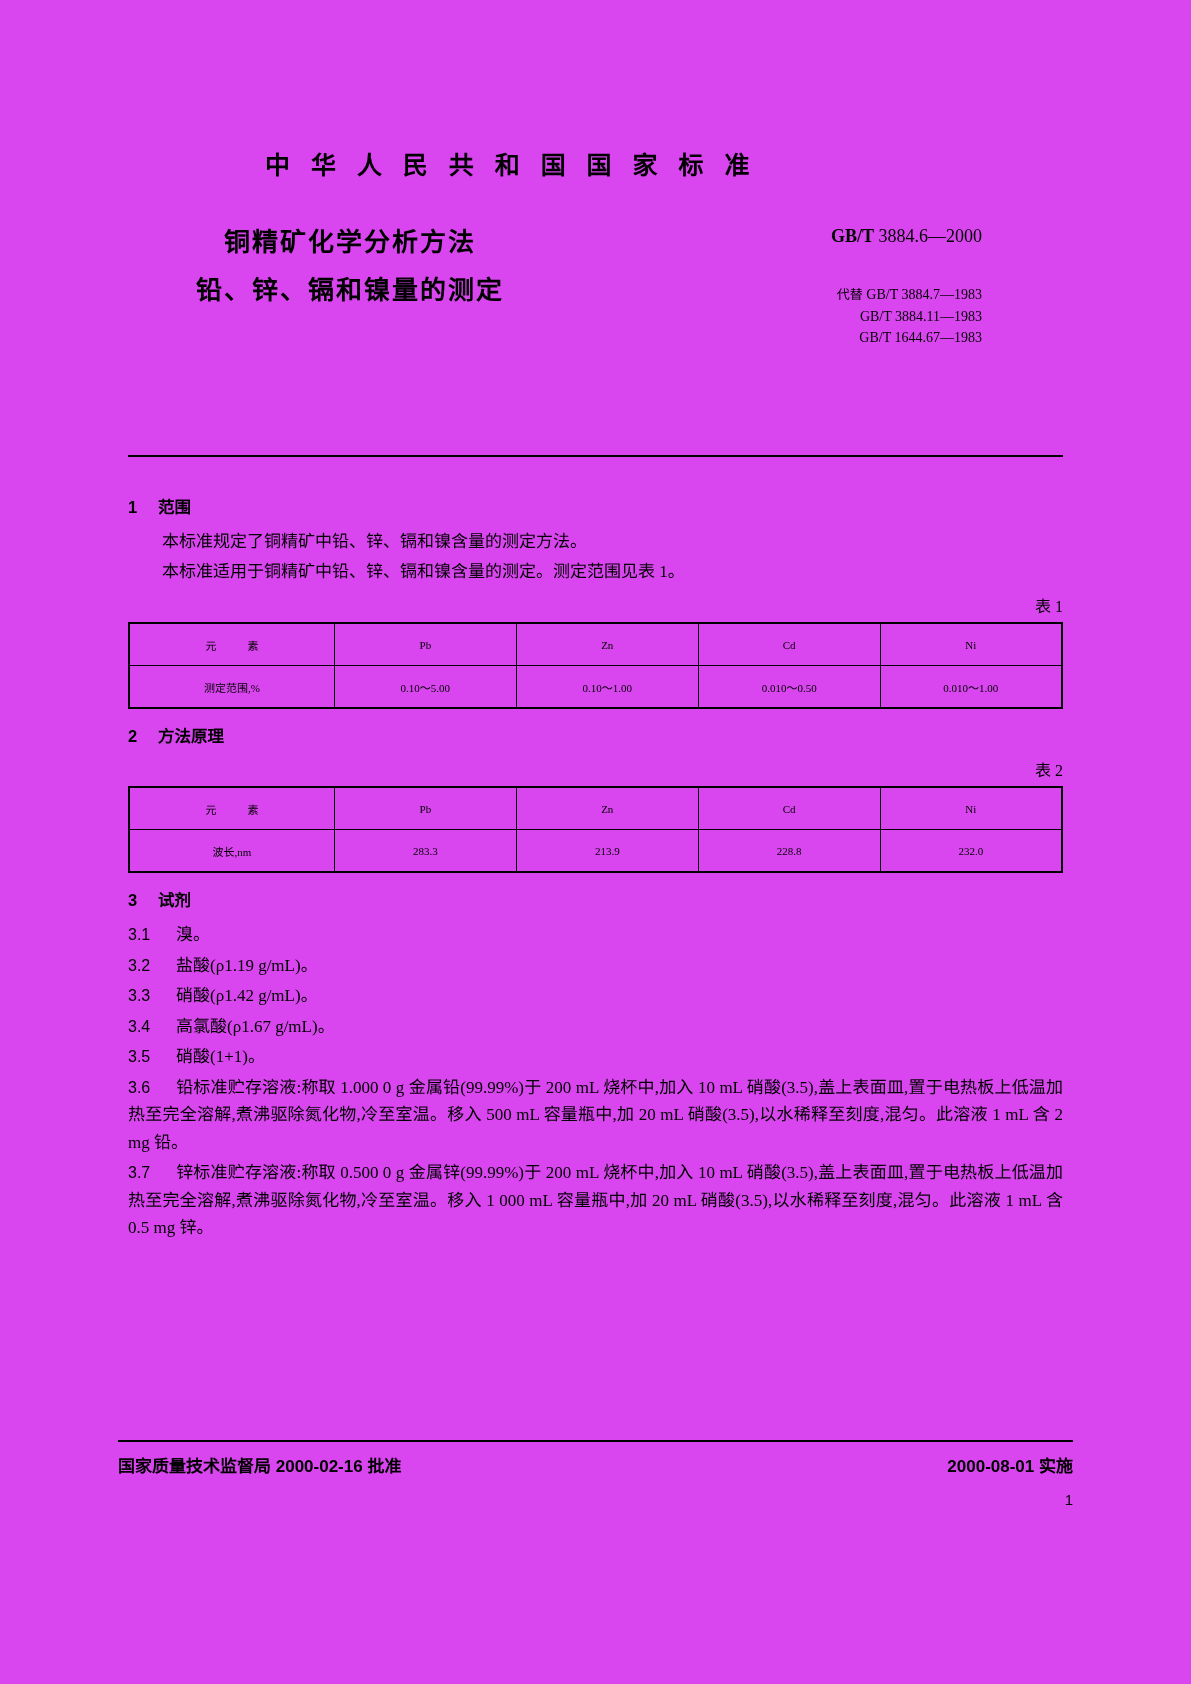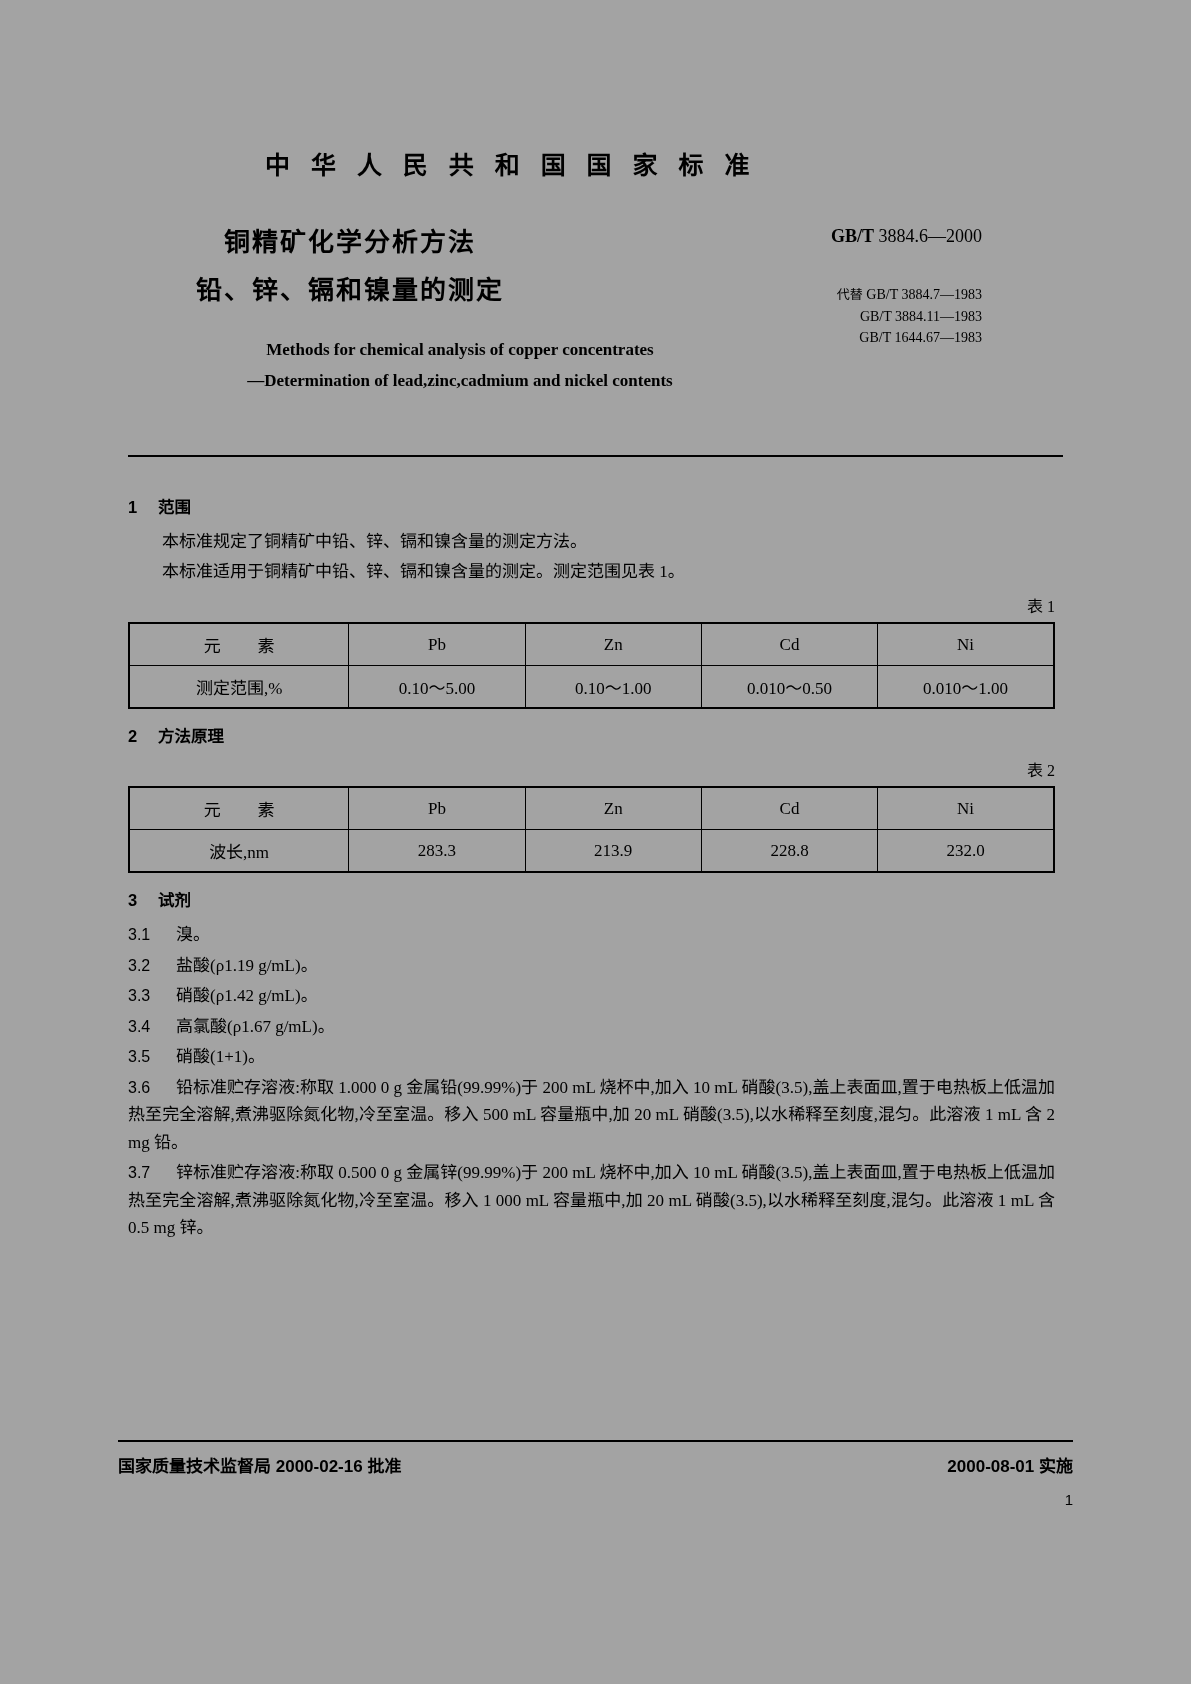--- a/index.html
+++ b/index.html
@@ -10,21 +10,21 @@
   }
   body {
     font-family: "Liberation Serif", "DejaVu Serif", serif;
     color: #000000;
   }
   .page {
     position: relative;
     width: 1191px;
     height: 1684px;
     margin: 0 auto;
-    background: #a3a3a3;
+    background: #d946ef;
     overflow: hidden;
     box-sizing: border-box;
   }
 
   
   .header-zone {
     position: absolute;
     left: 0; right: 0;
     top: 150px;
   }
@@ -107,21 +107,21 @@
     left: 128px;
     right: 128px;
     top: 455px;
     border-top: 2px solid #000;
   }
 
   
   .body-zone {
     position: absolute;
     left: 128px;
-    right: 136px;
+    right: 128px;
     top: 480px;
   }
 
   .sec-head {
     font-family: "Liberation Sans", "DejaVu Sans", sans-serif;
     font-weight: bold;
     font-size: 16.5px;
     margin: 14px 0 10px 0;
     white-space: nowrap;
   }
@@ -147,23 +147,23 @@
 
   table.gbtable {
     width: 100%;
     border-collapse: collapse;
     table-layout: fixed;
     margin-bottom: 6px;
   }
   table.gbtable td {
     border: 1px solid #000;
     text-align: center;
-    font-size: 17px;
+    font-size: 11px;
     height: 41px;
-    padding: 0 12px;
+    padding: 0 4px;
   }
   table.gbtable tr:first-child td { border-top-width: 2px; }
   table.gbtable tr:last-child td { border-bottom-width: 2px; }
   table.gbtable td:first-child { border-left-width: 2px; }
   table.gbtable td:last-child { border-right-width: 2px; }
   table.gbtable td.c0 { width: 21%; }
   .sp { letter-spacing: 10px; padding-left: 10px; }
 
   
   .reagents { margin-top: 6px; }
@@ -215,24 +215,20 @@
 
     <div class="national-title">中 华 人 民 共 和 国 国 家 标 准</div>
 
     <div class="title-row">
 
       <div class="cn-titles">
         <div class="cn-title-line">铜精矿化学分析方法</div>
         <div class="cn-title-line">铅、锌、镉和镍量的测定</div>
       </div>
 
-      <div class="en-titles">
-        <div class="en-title-line">Methods for chemical analysis of copper concentrates</div>
-        <div class="en-title-line">—Determination of lead,zinc,cadmium and nickel contents</div>
-      </div>
 
       <div class="std-numbers">
         <div class="std-main">
           <span class="gb">GB/T</span>
           <span>3884.6—2000</span>
         </div>
         <div class="replaces">
           <div>
             <span class="lbl">代替</span>
             <span>GB/T 3884.7—1983</span>

